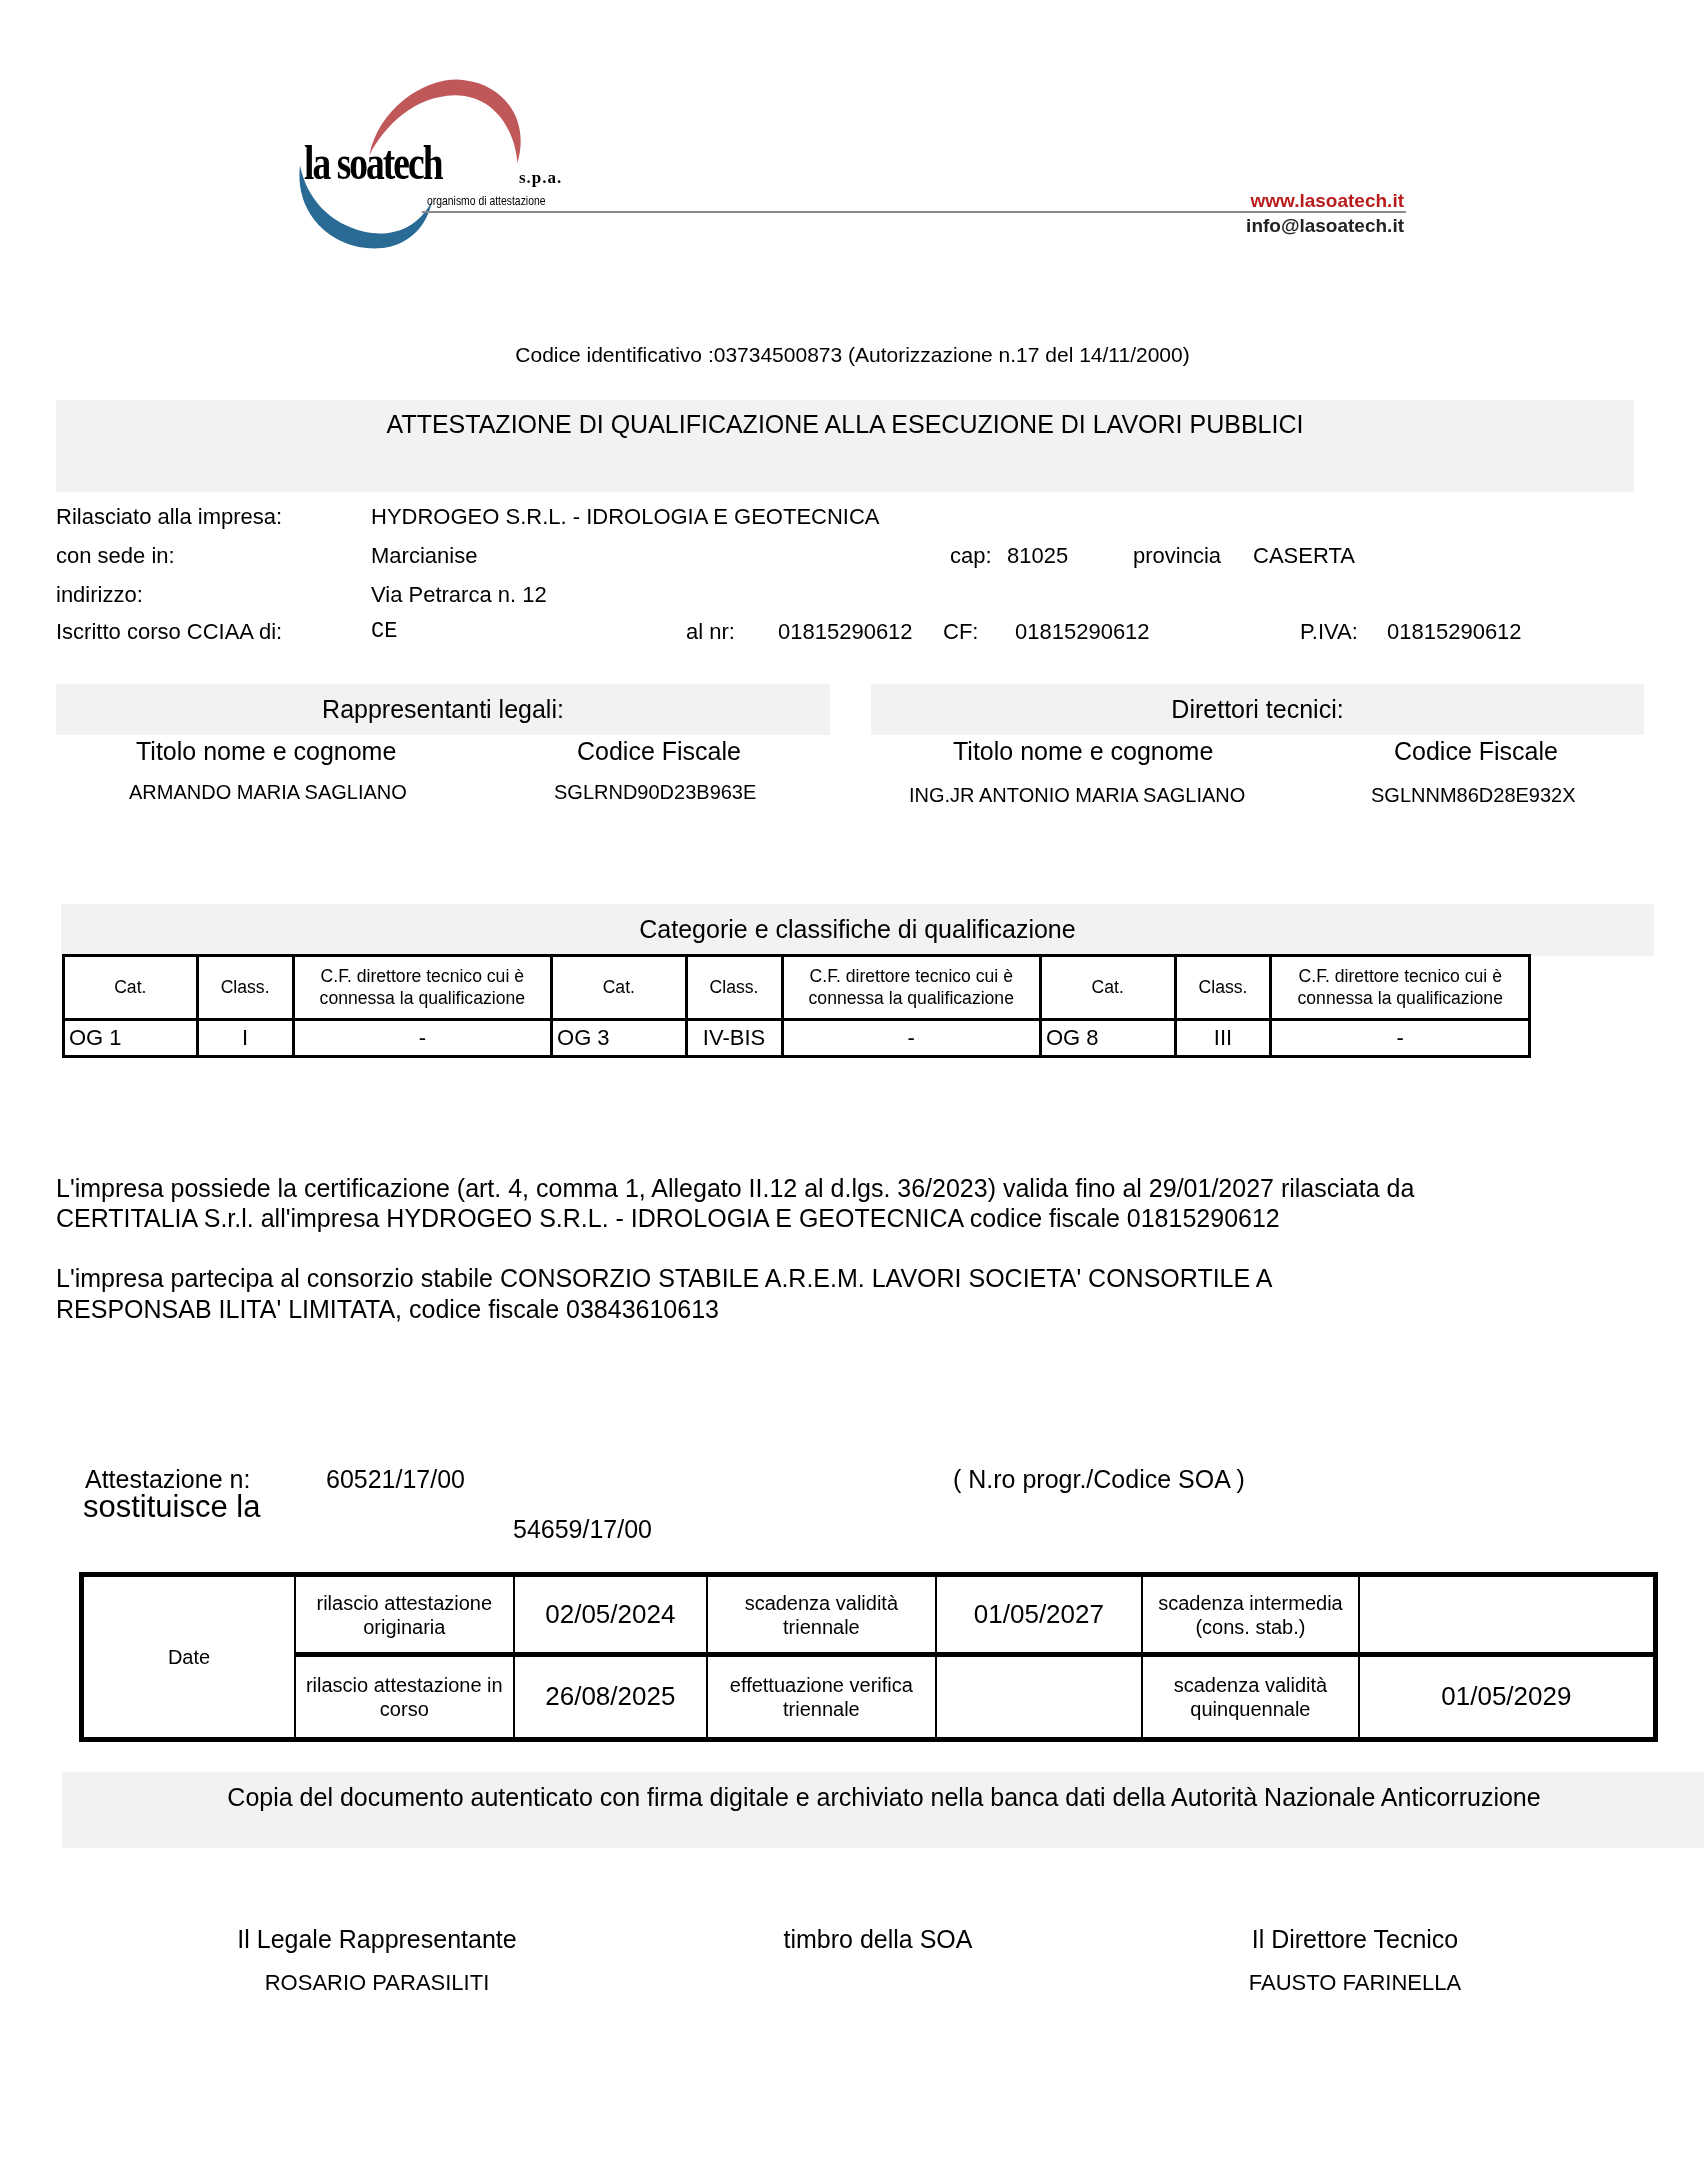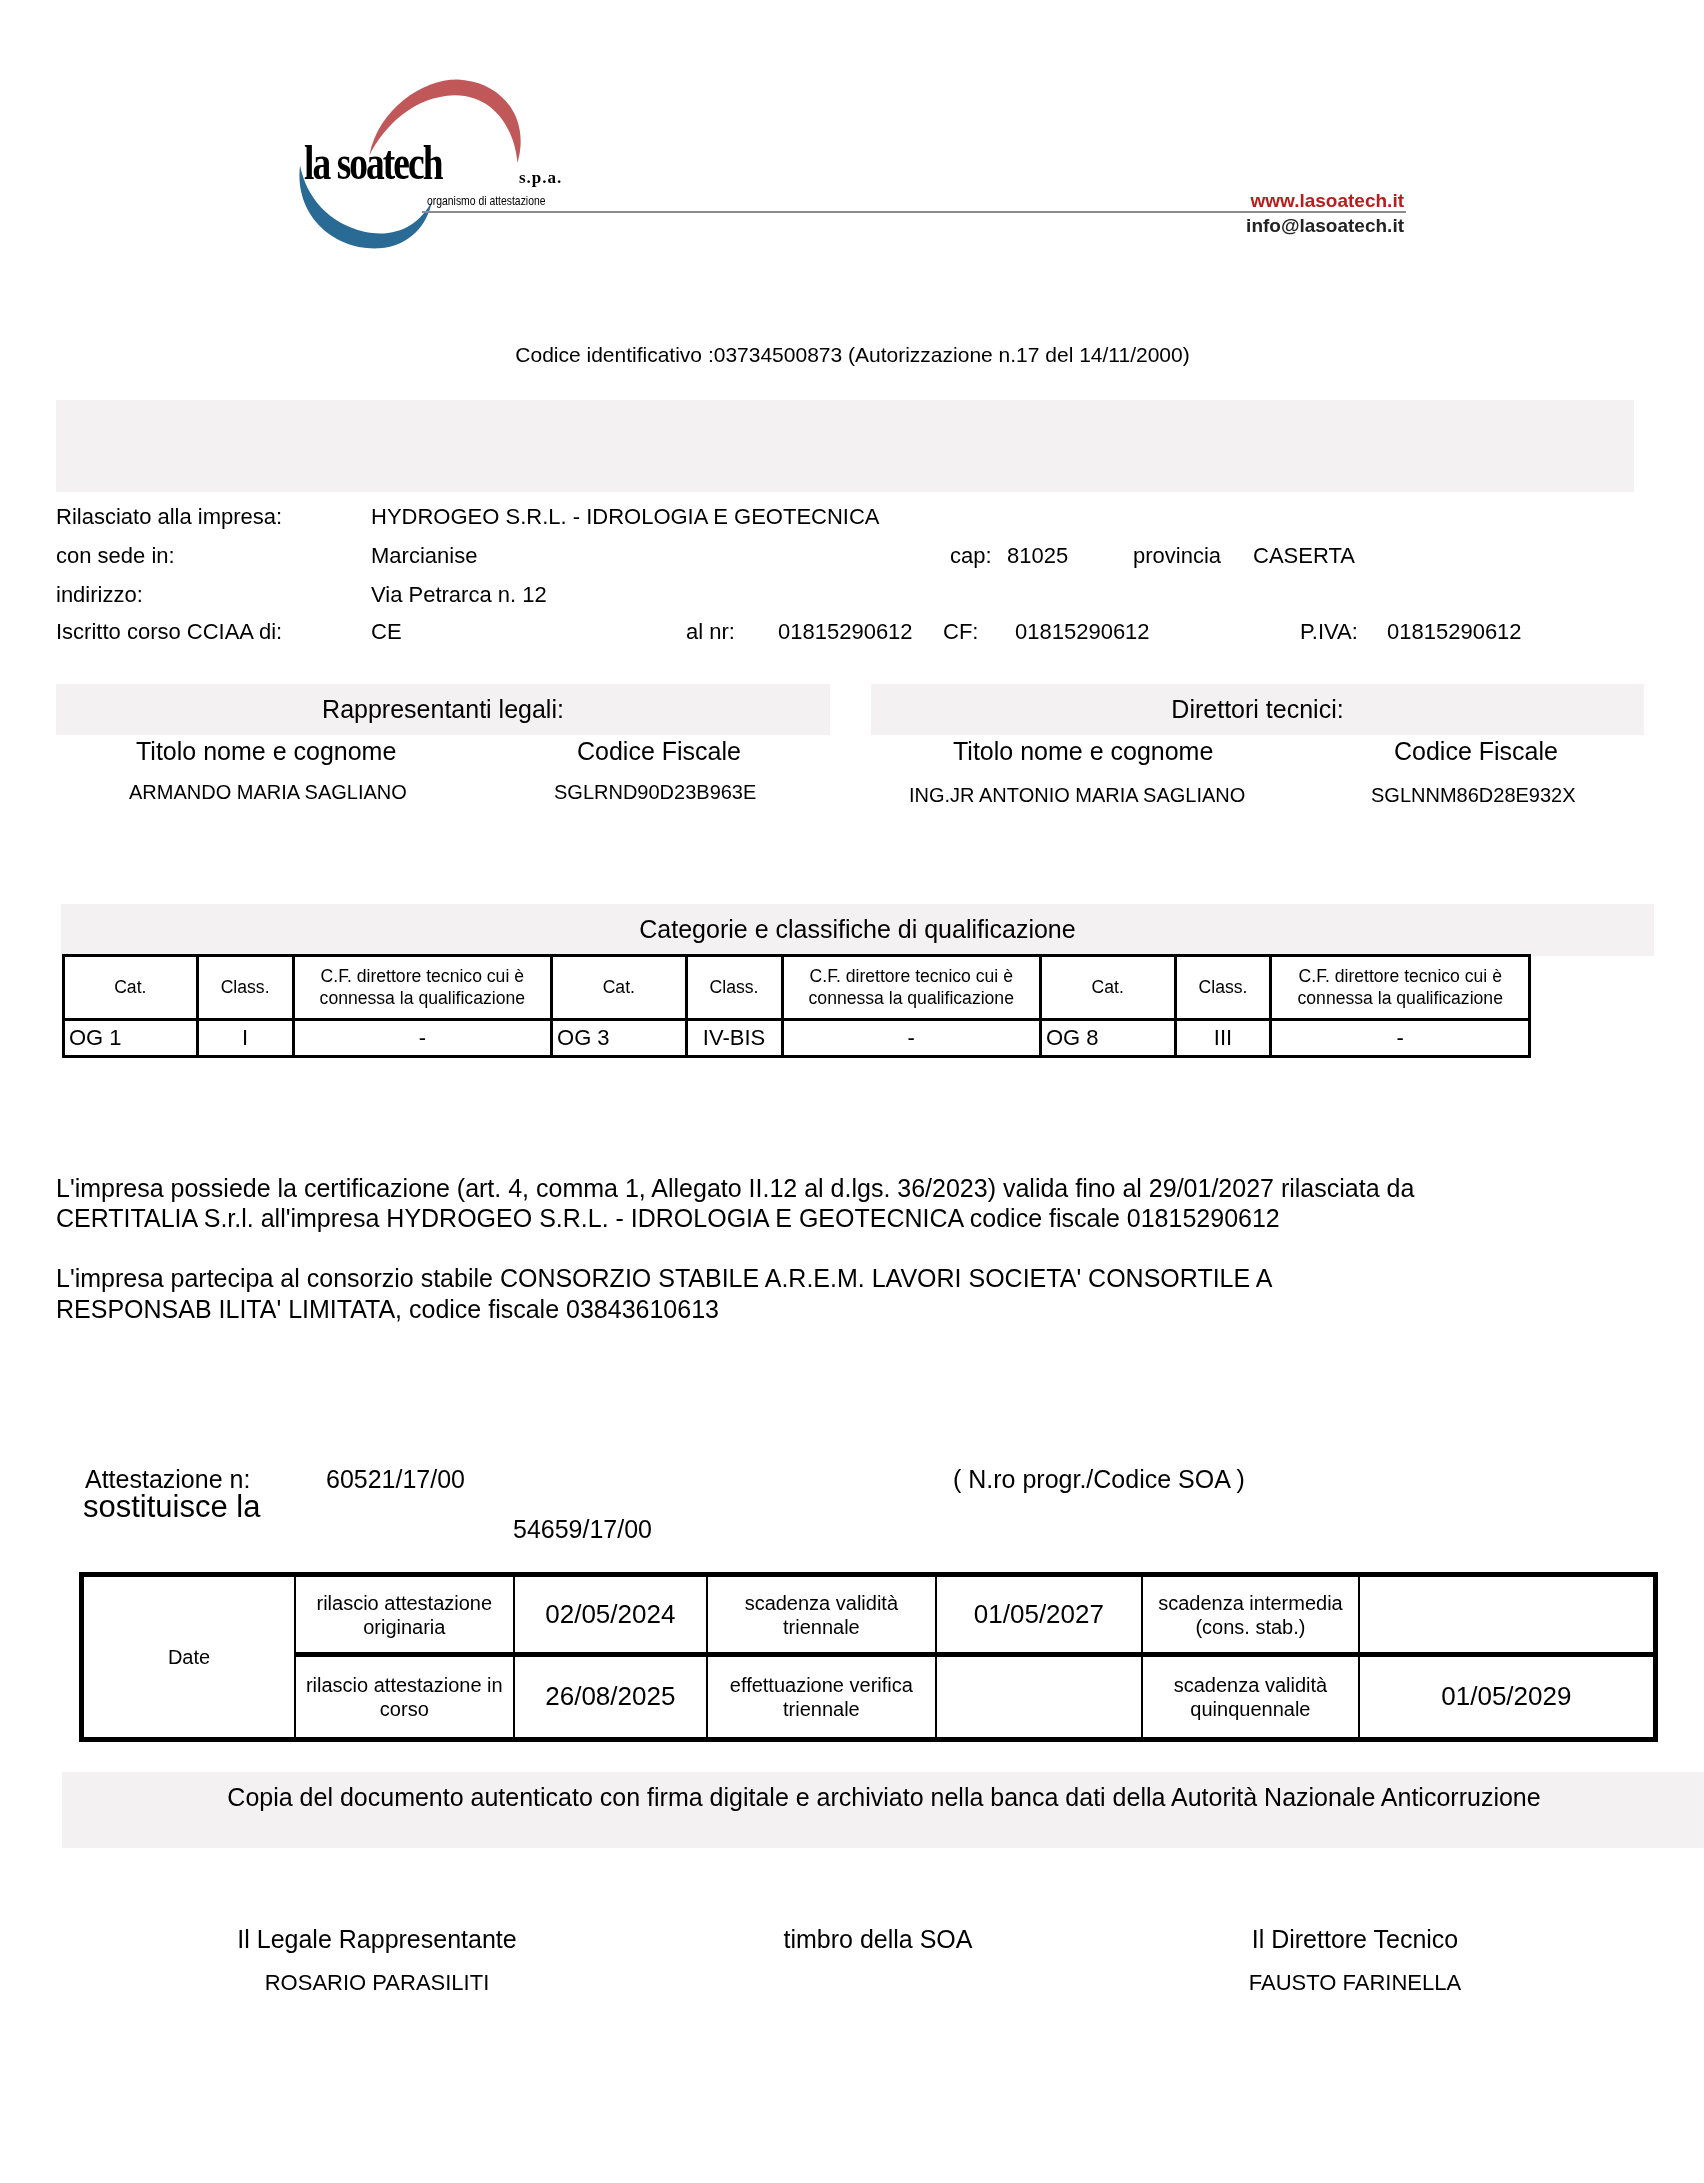--- a/index.html
+++ b/index.html
@@ -54,37 +54,38 @@
 <div class="abs txt" id="logo-text">la soatech</div>
 <div class="abs txt" id="logo-spa">s.p.a.</div>
 <div class="abs txt" id="logo-sub">organismo di attestazione</div>
 <div class="abs" id="header-rule"></div>
 <div class="abs txt" id="web">www.lasoatech.it</div>
 <div class="abs txt" id="mail">info@lasoatech.it</div>
 
 <div class="abs txt" id="codice-id">Codice identificativo :03734500873 (Autorizzazione n.17 del 14/11/2000)</div>
 
 <div class="abs gray-band" id="title-band">
+  <div class="abs txt" id="title1">ATTESTAZIONE DI QUALIFICAZIONE ALLA ESECUZIONE DI LAVORI PUBBLICI</div>
 </div>
 
 <div class="abs txt lbl" style="left:56px;top:504px;">Rilasciato alla impresa:</div>
 <div class="abs txt lbl" style="left:371px;top:504px;">HYDROGEO S.R.L. - IDROLOGIA E GEOTECNICA</div>
 
 <div class="abs txt lbl" style="left:56px;top:543px;">con sede in:</div>
 <div class="abs txt lbl" style="left:371px;top:543px;">Marcianise</div>
 <div class="abs txt lbl" style="left:950px;top:543px;">cap:</div>
 <div class="abs txt lbl" style="left:1007px;top:543px;">81025</div>
 <div class="abs txt lbl" style="left:1133px;top:543px;">provincia</div>
 <div class="abs txt lbl" style="left:1253px;top:543px;">CASERTA</div>
 
 <div class="abs txt lbl" style="left:56px;top:582px;">indirizzo:</div>
 <div class="abs txt lbl" style="left:371px;top:582px;">Via Petrarca n. 12</div>
 
 <div class="abs txt lbl" style="left:56px;top:619px;">Iscritto corso CCIAA di:</div>
-<div class="abs txt lbl" style="left:371px;top:619px;">CE</div>
+<div class="abs txt lbl" style="left:371px;top:619px;font-family:Liberation Mono, monospace;">CE</div>
 <div class="abs txt lbl" style="left:686px;top:619px;">al nr:</div>
 <div class="abs txt lbl" style="left:778px;top:619px;">01815290612</div>
 <div class="abs txt lbl" style="left:943px;top:619px;">CF:</div>
 <div class="abs txt lbl" style="left:1015px;top:619px;">01815290612</div>
 <div class="abs txt lbl" style="left:1300px;top:619px;">P.IVA:</div>
 <div class="abs txt lbl" style="left:1387px;top:619px;">01815290612</div>
 
 <div class="abs gray-band" id="rep-band">
   <div class="band-title txt">Rappresentanti legali:</div>
 </div>

